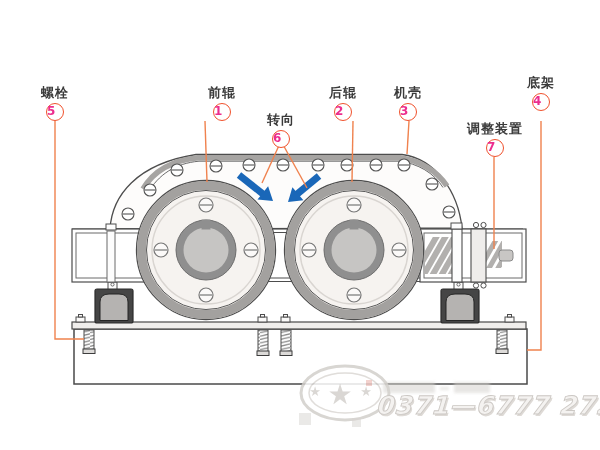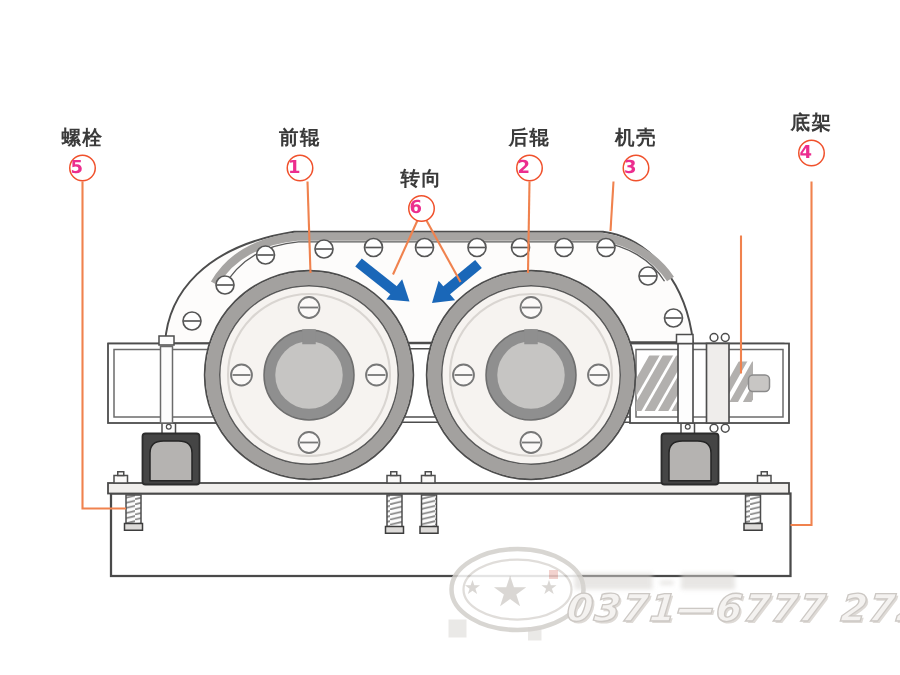--- a/index.html
+++ b/index.html
@@ -280,40 +280,44 @@
       <polyline points="541,121 541,350 527,350"></polyline>
       <line x1="494" y1="157" x2="494" y2="249"></line>
     </g>
   </svg>
 
   <div class="label" style="left:55px;top:85px">
     <div class="label-text">螺栓</div>
     <div class="label-num">5</div>
   </div>
 
-  <div class="label" style="left:200px;top:85px">
+  <div class="label" style="left:222px;top:85px">
     <div class="label-text">前辊</div>
     <div class="label-num">1</div>
   </div>
 
   <div class="label" style="left:281px;top:112px">
     <div class="label-text">转向</div>
     <div class="label-num">6</div>
   </div>
 
-  <div class="label" style="left:353px;top:85px">
+  <div class="label" style="left:343px;top:85px">
     <div class="label-text">后辊</div>
     <div class="label-num">2</div>
   </div>
 
-  <div class="label" style="left:424px;top:85px">
+  <div class="label" style="left:408px;top:85px">
     <div class="label-text">机壳</div>
     <div class="label-num">3</div>
   </div>
 
+  <div class="label" style="left:495px;top:121px">
+    <div class="label-text">调整装置</div>
+    <div class="label-num">7</div>
+  </div>
 
   <div class="label" style="left:541px;top:75px">
     <div class="label-text">底架</div>
     <div class="label-num">4</div>
   </div>
 
   <div class="slogan-blur" style="left:383px;top:382px;width:52px;height:11px"></div>
   <div class="slogan-blur" style="left:440px;top:387px;width:9px;height:3px"></div>
   <div class="slogan-blur" style="left:454px;top:382px;width:36px;height:11px"></div>
   <div class="phone-watermark">0371—6777 2727</div>

